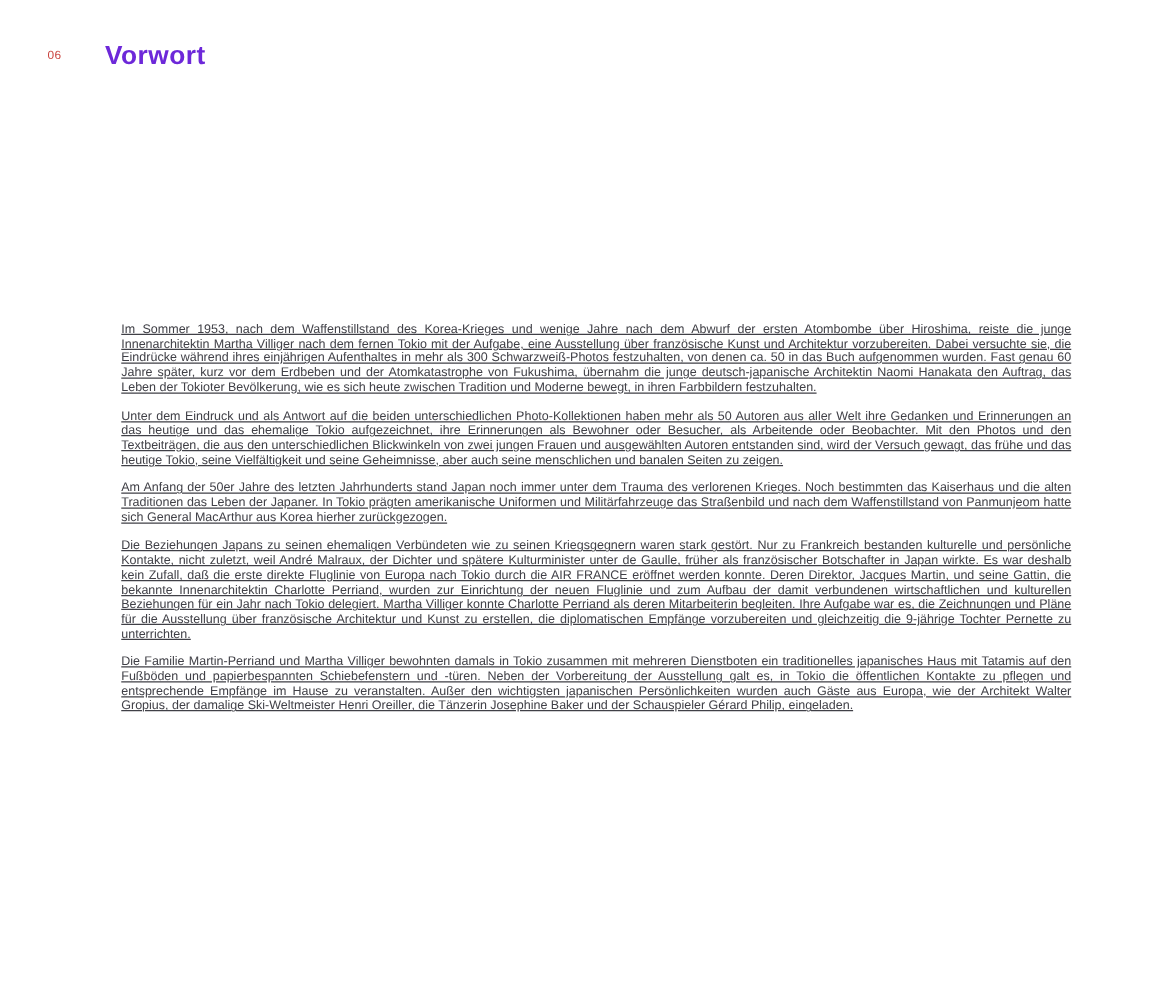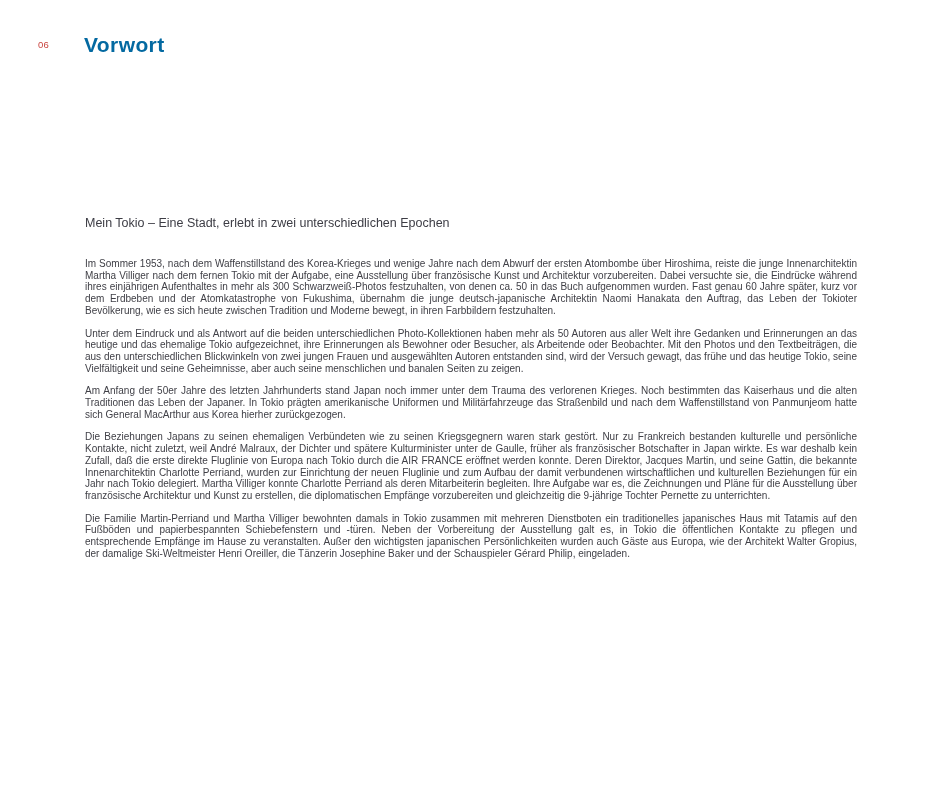--- a/index.html
+++ b/index.html
@@ -25,50 +25,50 @@
     color: #c9433e;
   }
   .title {
     position: absolute;
     left: 84px;
     top: 33px;
     margin: 0;
     font-size: 21px;
     font-weight: 700;
     letter-spacing: 0.4px;
-    color: #0369a1;
+    color: #6d28d9;
   }
   .subtitle {
     position: absolute;
     left: 85px;
     top: 216px;
     font-size: 12.5px;
     color: #3c3c44;
   }
   .body {
     position: absolute;
     left: 85px;
     top: 258px;
     width: 772px;
     font-size: 10px;
     line-height: 11.7px;
     text-align: justify;
     color: #404047;
   }
   .body p {
-    margin: 0 0 11px 0;
+    margin: 0 0 11px 12px;
+    text-decoration: underline;
   }
 </style>
 </head>
 <body>
 
 <div class="page">
   <span class="pagenum">06</span>
   <h1 class="title">Vorwort</h1>
-  <div class="subtitle">Mein Tokio – Eine Stadt, erlebt in zwei unterschiedlichen Epochen</div>
   <div class="body">
     <p>Im Sommer 1953, nach dem Waffenstillstand des Korea-Krieges und wenige Jahre nach dem Abwurf der ersten Atombombe über Hiroshima, reiste die junge Innenarchitektin Martha Villiger nach dem fernen Tokio mit der Aufgabe, eine Ausstellung über französische Kunst und Architektur vorzubereiten. Dabei versuchte sie, die Eindrücke während ihres einjährigen Aufenthaltes in mehr als 300 Schwarzweiß-Photos festzuhalten, von denen ca. 50 in das Buch aufgenommen wurden. Fast genau 60 Jahre später, kurz vor dem Erdbeben und der Atomkatastrophe von Fukushima, übernahm die junge deutsch-japanische Architektin Naomi Hanakata den Auftrag, das Leben der Tokioter Bevölkerung, wie es sich heute zwischen Tradition und Moderne bewegt, in ihren Farbbildern festzuhalten.</p>
     <p>Unter dem Eindruck und als Antwort auf die beiden unterschiedlichen Photo-Kollektionen haben mehr als 50 Autoren aus aller Welt ihre Gedanken und Erinnerungen an das heutige und das ehemalige Tokio aufgezeichnet, ihre Erinnerungen als Bewohner oder Besucher, als Arbeitende oder Beobachter. Mit den Photos und den Textbeiträgen, die aus den unterschiedlichen Blickwinkeln von zwei jungen Frauen und ausgewählten Autoren entstanden sind, wird der Versuch gewagt, das frühe und das heutige Tokio, seine Vielfältigkeit und seine Geheimnisse, aber auch seine menschlichen und banalen Seiten zu zeigen.</p>
     <p>Am Anfang der 50er Jahre des letzten Jahrhunderts stand Japan noch immer unter dem Trauma des verlorenen Krieges. Noch bestimmten das Kaiserhaus und die alten Traditionen das Leben der Japaner. In Tokio prägten amerikanische Uniformen und Militärfahrzeuge das Straßenbild und nach dem Waffenstillstand von Panmunjeom hatte sich General MacArthur aus Korea hierher zurückgezogen.</p>
     <p>Die Beziehungen Japans zu seinen ehemaligen Verbündeten wie zu seinen Kriegsgegnern waren stark gestört. Nur zu Frankreich bestanden kulturelle und persönliche Kontakte, nicht zuletzt, weil André Malraux, der Dichter und spätere Kulturminister unter de Gaulle, früher als französischer Botschafter in Japan wirkte. Es war deshalb kein Zufall, daß die erste direkte Fluglinie von Europa nach Tokio durch die AIR FRANCE eröffnet werden konnte. Deren Direktor, Jacques Martin, und seine Gattin, die bekannte Innenarchitektin Charlotte Perriand, wurden zur Einrichtung der neuen Fluglinie und zum Aufbau der damit verbundenen wirtschaftlichen und kulturellen Beziehungen für ein Jahr nach Tokio delegiert. Martha Villiger konnte Charlotte Perriand als deren Mitarbeiterin begleiten. Ihre Aufgabe war es, die Zeichnungen und Pläne für die Ausstellung über französische Architektur und Kunst zu erstellen, die diplomatischen Empfänge vorzubereiten und gleichzeitig die 9-jährige Tochter Pernette zu unterrichten.</p>
     <p>Die Familie Martin-Perriand und Martha Villiger bewohnten damals in Tokio zusammen mit mehreren Dienstboten ein traditionelles japanisches Haus mit Tatamis auf den Fußböden und papierbespannten Schiebefenstern und -türen. Neben der Vorbereitung der Ausstellung galt es, in Tokio die öffentlichen Kontakte zu pflegen und entsprechende Empfänge im Hause zu veranstalten. Außer den wichtigsten japanischen Persönlichkeiten wurden auch Gäste aus Europa, wie der Architekt Walter Gropius, der damalige Ski-Weltmeister Henri Oreiller, die Tänzerin Josephine Baker und der Schauspieler Gérard Philip, eingeladen.</p>
   </div>
 </div>
 
 </body></html>

